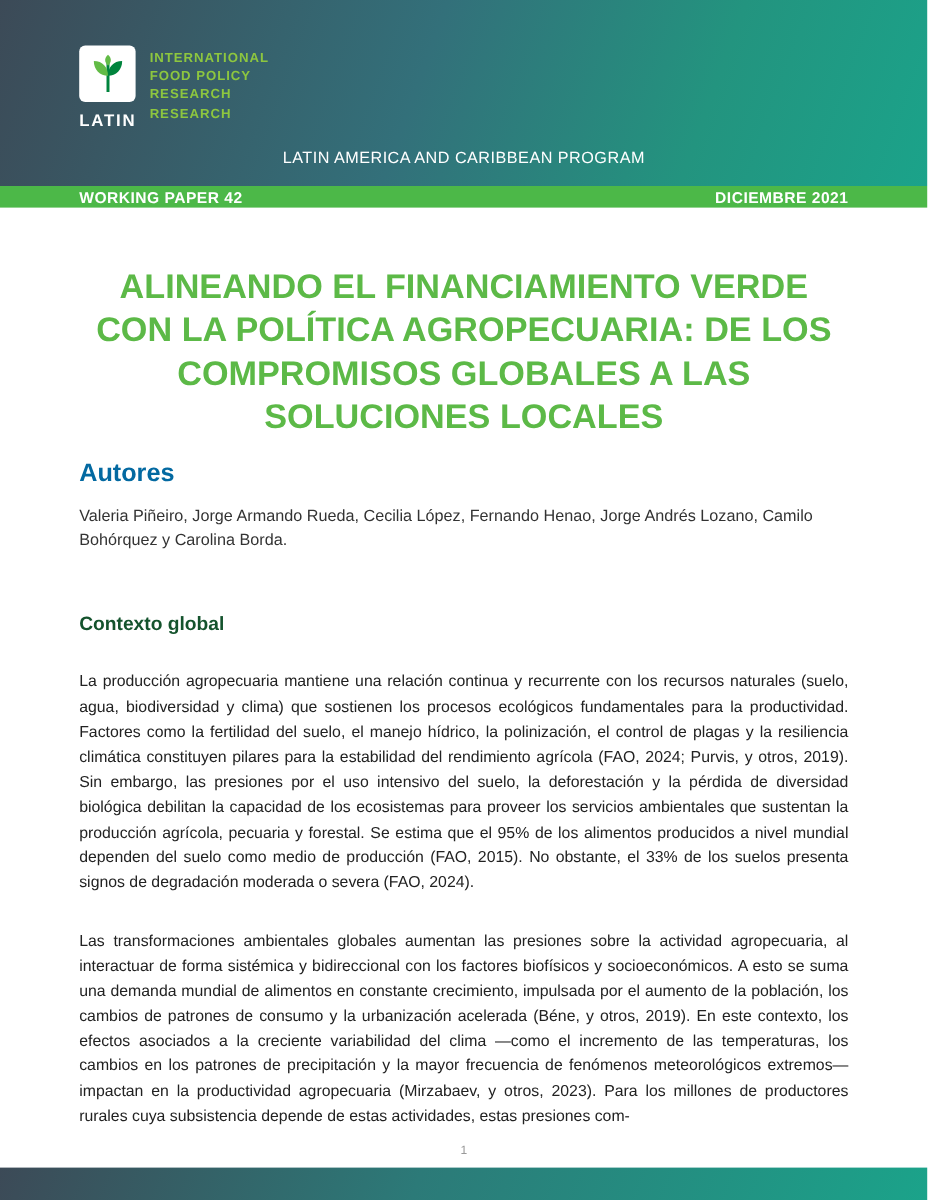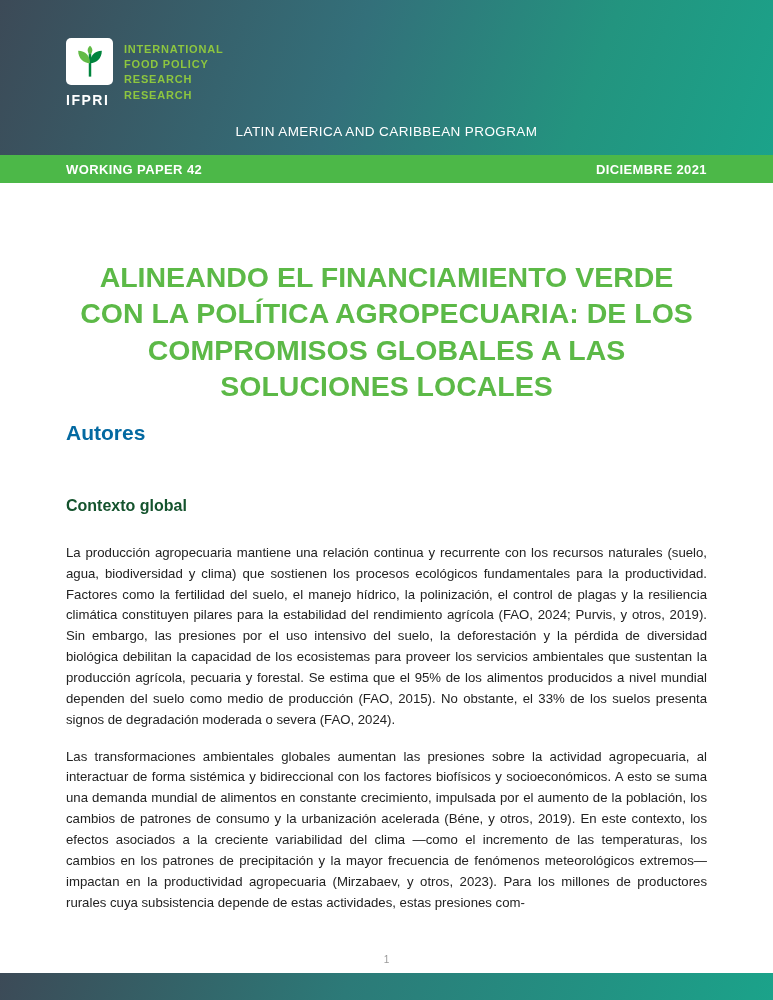--- a/index.html
+++ b/index.html
@@ -47,39 +47,39 @@
   .program-line {
     margin-top: 16px;
     color: #ffffff;
     font-size: 13.5px;
     letter-spacing: 0.4px;
     text-align: center;
   }
 
   
   .green-bar {
-    height: 28px;
+    height: 18px;
     background: #4cb848;
     display: flex;
     align-items: center;
     justify-content: space-between;
     padding: 0 66px;
     color: #ffffff;
     font-size: 13px;
     font-weight: bold;
     letter-spacing: 0.4px;
   }
 
   
   .main {
     flex: 1;
     padding: 0 66px;
   }
   .doc-title {
-    margin-top: 76px;
+    margin-top: 48px;
     text-align: center;
     color: #5cb947;
     font-size: 28.5px;
     font-weight: bold;
     line-height: 1.28;
   }
   .authors-heading {
     margin-top: 16px;
     color: #0369a1;
     font-size: 21px;
@@ -97,21 +97,21 @@
     font-size: 16px;
     font-weight: bold;
   }
   .body-para {
     margin-top: 28px;
     color: #222222;
     font-size: 13.2px;
     line-height: 1.58;
     text-align: justify;
   }
-  .body-para + .body-para { margin-top: 16px; }
+  .body-para + .body-para { margin-top: 28px; }
 
   
   .page-number {
     position: absolute;
     left: 0; right: 0;
     bottom: 35px;
     text-align: center;
     color: #999999;
     font-size: 10px;
   }
@@ -129,40 +129,41 @@
     <div class="logo-row">
       <div class="logo-col">
         <div class="logo-box">
           <svg width="36" height="36" viewBox="0 0 32 32" aria-hidden="true">
             <path d="M16 29 C16 21 16 14 16 7" stroke="#00843d" stroke-width="2.2" fill="none"></path>
             <path d="M16 17 C10 17 5.5 12.5 5.5 6 C12 6 16 10.5 16 17 Z" fill="#62bb46"></path>
             <path d="M16 17 C22 17 26.5 12.5 26.5 6 C20 6 16 10.5 16 17 Z" fill="#00843d"></path>
             <path d="M16 9.5 C13.2 6.8 13.2 4 16 1.5 C18.8 4 18.8 6.8 16 9.5 Z" fill="#62bb46"></path>
           </svg>
         </div>
-        <div class="logo-acronym">IFPRI</div>
+        <div class="logo-acronym">LATIN</div>
       </div>
       <div class="logo-text">
         <div>INTERNATIONAL</div>
         <div>FOOD POLICY</div>
         <div>RESEARCH</div>
         <div>RESEARCH</div>
       </div>
     </div>
     <div class="program-line">LATIN AMERICA AND CARIBBEAN PROGRAM</div>
   </div>
 
   <div class="green-bar">
     <span>WORKING PAPER 42</span>
     <span>DICIEMBRE 2021</span>
   </div>
 
   <div class="main">
     <h1 class="doc-title">ALINEANDO EL FINANCIAMIENTO VERDE CON LA POLÍTICA AGROPECUARIA: DE LOS COMPROMISOS GLOBALES A LAS SOLUCIONES LOCALES</h1>
     <h2 class="authors-heading">Autores</h2>
+    <p class="authors-text">Valeria Piñeiro, Jorge Armando Rueda, Cecilia López, Fernando Henao, Jorge Andrés Lozano, Camilo Bohórquez y Carolina Borda.</p>
     <h3 class="section-heading">Contexto global</h3>
     <p class="body-para">La producción agropecuaria mantiene una relación continua y recurrente con los recursos naturales (suelo, agua, biodiversidad y clima) que sostienen los procesos ecológicos fundamentales para la productividad. Factores como la fertilidad del suelo, el manejo hídrico, la polinización, el control de plagas y la resiliencia climática constituyen pilares para la estabilidad del rendimiento agrícola (FAO, 2024; Purvis, y otros, 2019). Sin embargo, las presiones por el uso intensivo del suelo, la deforestación y la pérdida de diversidad biológica debilitan la capacidad de los ecosistemas para proveer los servicios ambientales que sustentan la producción agrícola, pecuaria y forestal. Se estima que el 95% de los alimentos producidos a nivel mundial dependen del suelo como medio de producción (FAO, 2015). No obstante, el 33% de los suelos presenta signos de degradación moderada o severa (FAO, 2024).</p>
     <p class="body-para">Las transformaciones ambientales globales aumentan las presiones sobre la actividad agropecuaria, al interactuar de forma sistémica y bidireccional con los factores biofísicos y socioeconómicos. A esto se suma una demanda mundial de alimentos en constante crecimiento, impulsada por el aumento de la población, los cambios de patrones de consumo y la urbanización acelerada (Béne, y otros, 2019). En este contexto, los efectos asociados a la creciente variabilidad del clima —como el incremento de las temperaturas, los cambios en los patrones de precipitación y la mayor frecuencia de fenómenos meteorológicos extremos— impactan en la productividad agropecuaria (Mirzabaev, y otros, 2023). Para los millones de productores rurales cuya subsistencia depende de estas actividades, estas presiones com-</p>
   </div>
 
   <div class="page-number">1</div>
 
   <div class="footer-bar"></div>
 
 </div>

